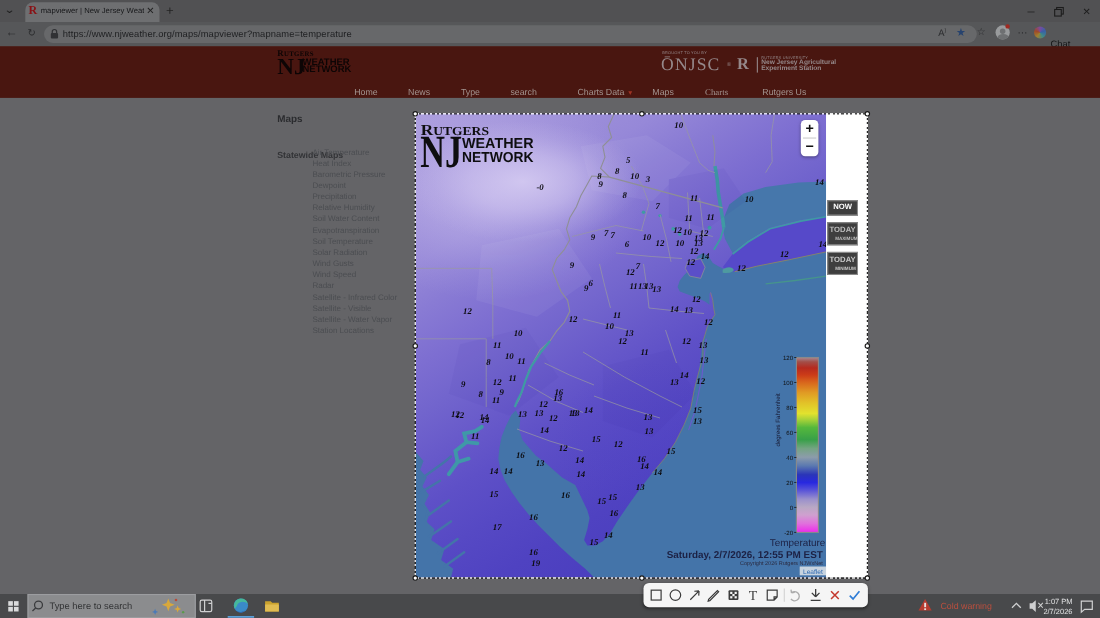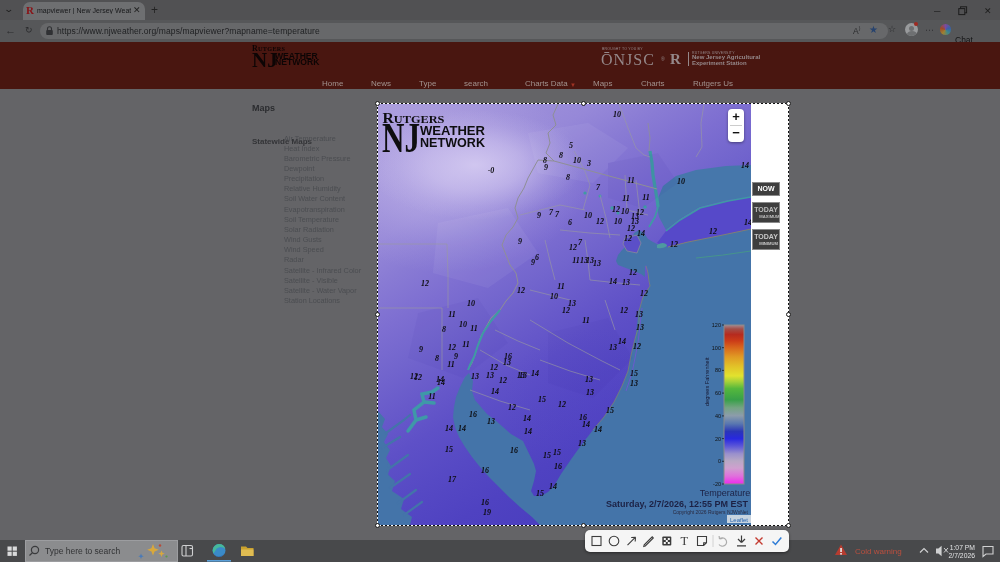--- a/index.html
+++ b/index.html
@@ -95,21 +95,21 @@
     <div style="position:absolute;left:90px;top:4px;font-size:7px;letter-spacing:0.4px;transform:scale(0.5);transform-origin:0 0;white-space:nowrap;">RUTGERS UNIVERSITY</div>
     <div style="position:absolute;left:90px;top:8px;font-size:6px;font-weight:bold;line-height:5.8px;white-space:nowrap;">New Jersey Agricultural<br>Experiment Station</div>
   </div>
   <div class="abs nav" style="left:322px;">Home</div>
   <div class="abs nav" style="left:371px;">News</div>
   <div class="abs nav" style="left:419px;">Type</div>
   <div class="abs nav" style="left:464px;">search</div>
   <div class="abs nav" style="left:525px;">Charts Data</div>
   <div class="abs" style="left:570px;top:82px;font-size:6px;color:#a03324;">▼</div>
   <div class="abs nav" style="left:593px;">Maps</div>
-  <div class="abs nav" style="left:641px;">Charts</div>
+  <div class="abs nav" style="left:641px;font-family:Liberation Serif, serif;">Charts</div>
   <div class="abs nav" style="left:693px;">Rutgers Us</div>
 
   <div class="abs" style="left:252px;top:103px;font-size:9px;font-weight:bold;color:#2b2c2f;">Maps</div>
   <div class="abs" style="left:252px;top:137px;font-size:8px;font-weight:bold;color:#333437;text-align:center;">Statewide Maps</div>
   <div class="abs side" id="sidelinks" style="left:252px;top:133.5px;line-height:10.15px;">
     Air Temperature<br>Heat Index<br>Barometric Pressure<br>Dewpoint<br>Precipitation<br>
     Relative Humidity<br>Soil Water Content<br>Evapotranspiration<br>Soil Temperature<br>
     Solar Radiation<br>Wind Gusts<br>Wind Speed<br>Radar<br>Satellite - Infrared Color<br>
     Satellite - Visible<br>Satellite - Water Vapor<br>Station Locations
   </div>

